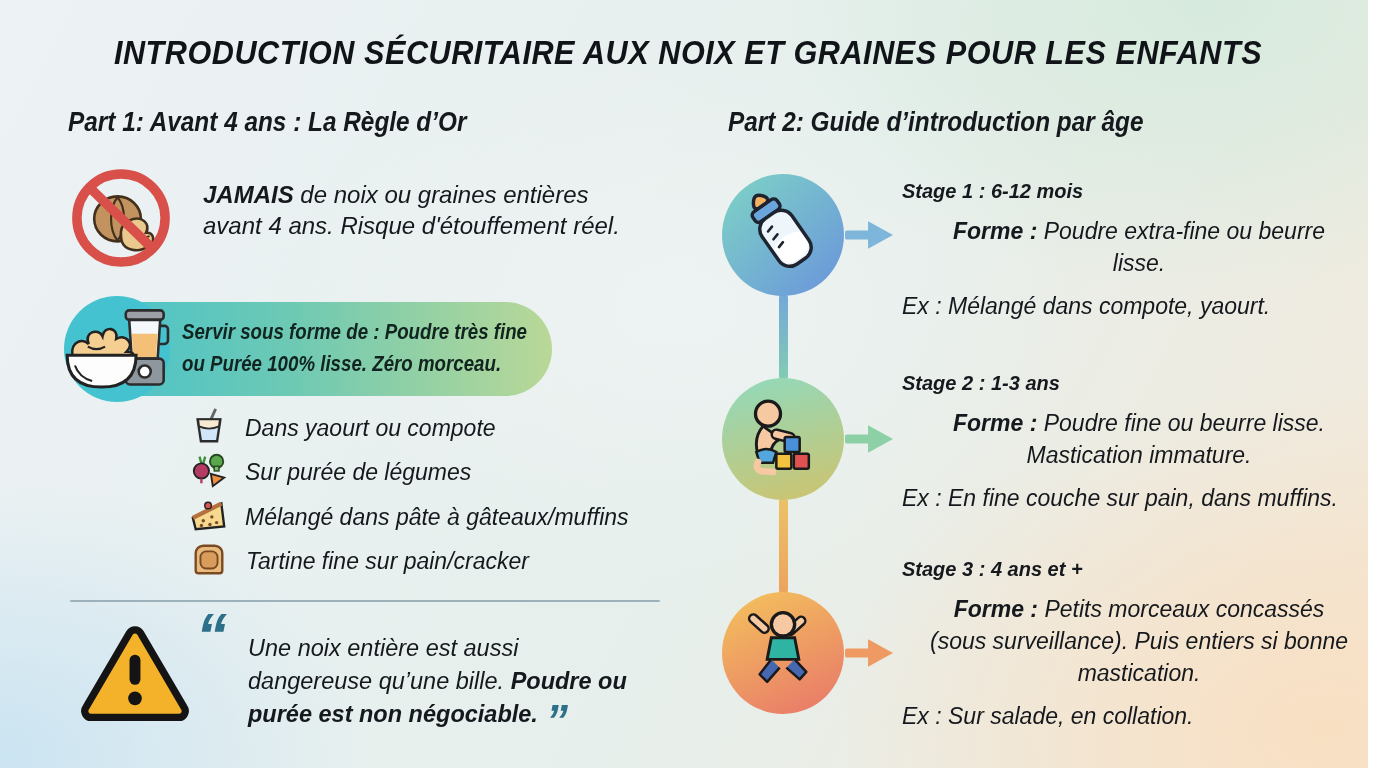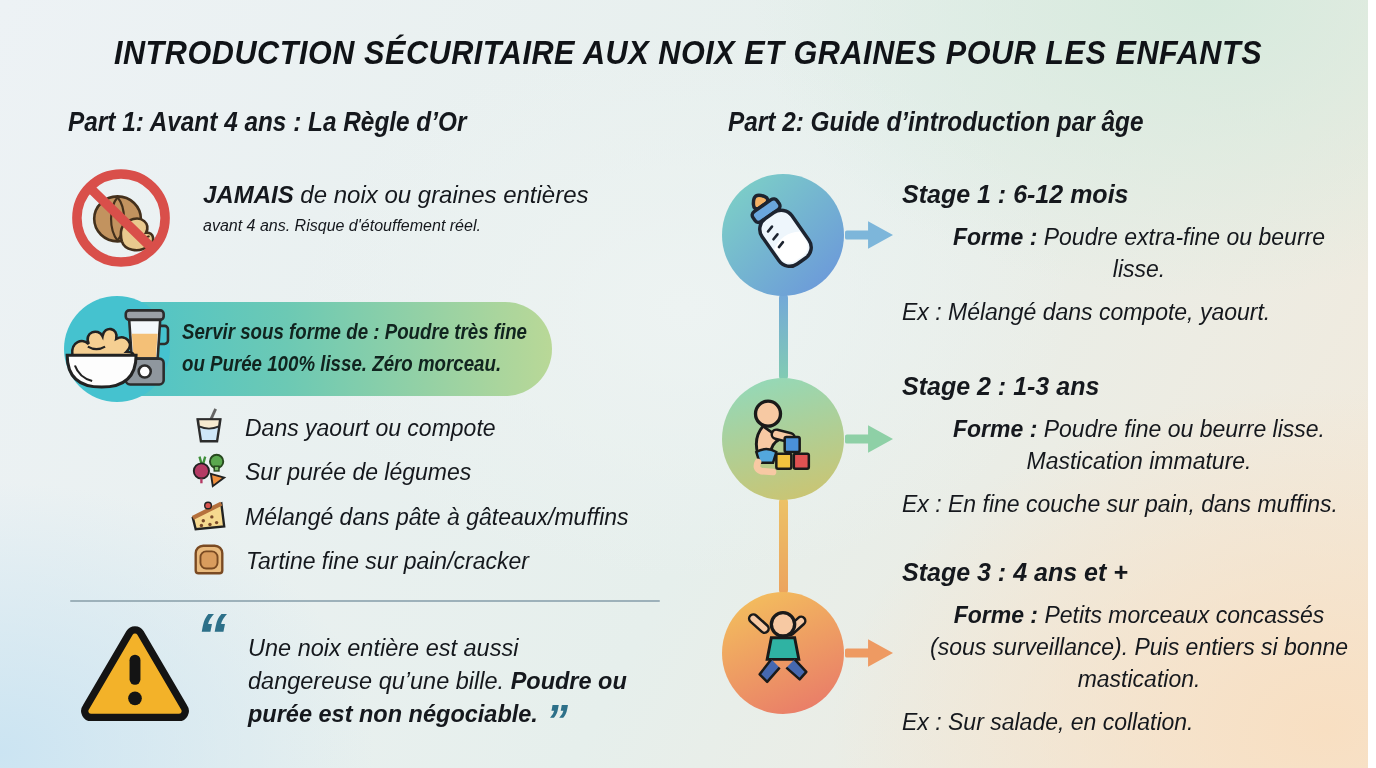--- a/index.html
+++ b/index.html
@@ -53,21 +53,21 @@
   
   .tl-circle{width:122px;height:122px;border-radius:50%;left:722px;display:flex;align-items:center;justify-content:center;}
   .c1{top:174px;background:linear-gradient(135deg,#7ed5c5 0%,#6a93dc 100%);}
   .c2{top:378px;background:linear-gradient(165deg,#90dabd 0%,#cfc36d 100%);}
   .c3{top:592px;background:linear-gradient(155deg,#f4c45c 0%,#e8756a 100%);}
   .conn{left:779px;width:9px;border-radius:4px;}
   .conn1{top:294px;height:86px;background:linear-gradient(#73a8d9,#82ccb2);}
   .conn2{top:498px;height:96px;background:linear-gradient(#ecc266,#eca35e);}
   .stage{left:902px;width:474px;}
   .s1{top:180px;} .s2{top:372px;} .s3{top:558px;}
-  .stage-title{font-size:25px;font-weight:bold;margin-bottom:12px;white-space:nowrap;}
+  .stage-title{font-size:20px;font-weight:bold;margin-bottom:12px;white-space:nowrap;}
   .stage .forme{margin-bottom:14px;text-align:center;}
   .stage .bodyline{font-size:23px;line-height:32px;}
   .ex-line{font-size:23px;white-space:nowrap;}
 </style>
 </head>
 <body>
 
 <div id="canvas">
 
   <div class="abs title">INTRODUCTION SÉCURITAIRE AUX NOIX ET GRAINES POUR LES ENFANTS</div>
@@ -82,21 +82,21 @@
       <path d="M68 62 C84 55 93 66 88 76 C97 75 100 87 90 92 C79 100 63 96 60 86 C57 74 60 66 68 62 Z" fill="#e9c98e" stroke="#43301c" stroke-width="3"></path>
       <path d="M69 74 q7 -5 11 2 q5 7 12 4" fill="none" stroke="#43301c" stroke-width="2.2"></path>
       <circle cx="59" cy="59" r="51" fill="none" stroke="#d94f4a" stroke-width="11"></circle>
       <line x1="24" y1="25" x2="95" y2="94" stroke="#d94f4a" stroke-width="11" stroke-linecap="round"></line>
     </svg>
   </div>
   <div class="abs" style="left:203px;top:179px;">
     <div class="bodyline" style="font-size:24px;">
       <span class="b">JAMAIS</span><span> de noix ou graines entières</span>
     </div>
-    <div class="bodyline" style="font-size:16px;">avant 4 ans. Risque d'étouffement réel.</div>
+    <div class="bodyline" style="font-size:24px;">avant 4 ans. Risque d'étouffement réel.</div>
   </div>
 
   <div class="abs pill"></div>
   <div class="abs pill-circle">
     <svg width="112" height="96" viewBox="0 0 130 104" style="position:absolute;left:-2px;top:6px;">
       <g>
         <rect x="74" y="6" width="44" height="11" rx="4" fill="#9aa0a6" stroke="#2c2c2c" stroke-width="3"></rect>
         <path d="M78 17 h36 l-3 45 h-30 Z" fill="#f4f8fb" stroke="#2c2c2c" stroke-width="3"></path>
         <path d="M81 33 h30 l-2 27 h-26 Z" fill="#f4c077"></path>
         <path d="M114 24 h5 a4 4 0 0 1 4 4 v13 a4 4 0 0 1 -4 4 h-6" fill="none" stroke="#2c2c2c" stroke-width="3"></path>

